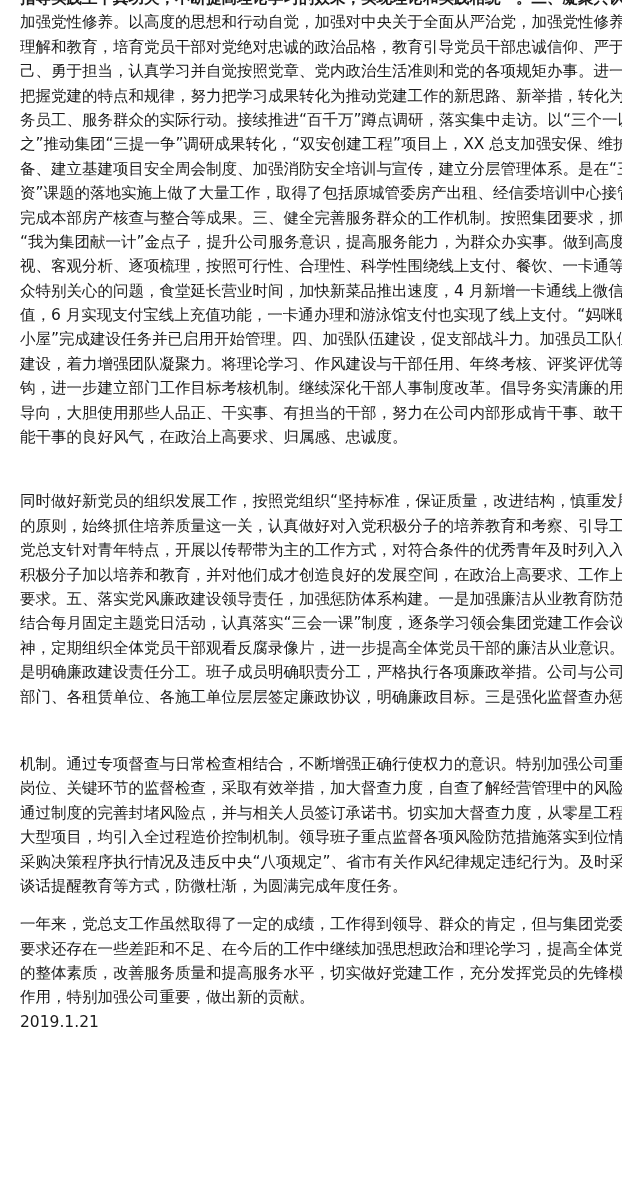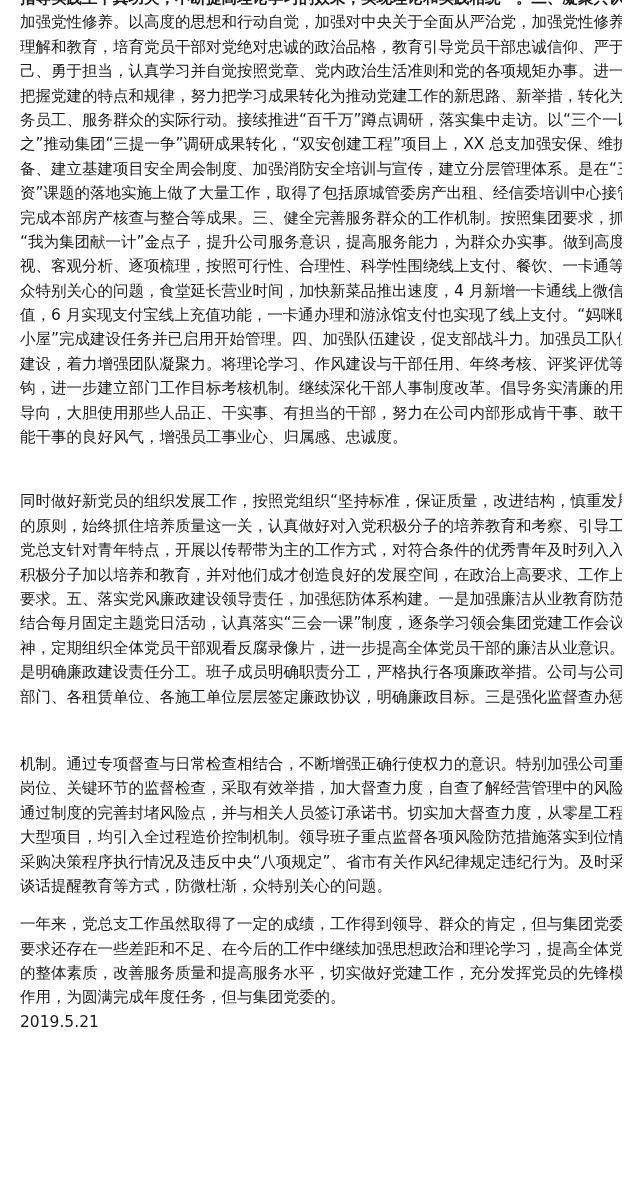--- a/index.html
+++ b/index.html
@@ -32,21 +32,21 @@
     <div class="line">资”课题的落地实施上做了大量工作，取得了包括原城管委房产出租、经信委培训中心接管、</div>
     <div class="line">完成本部房产核查与整合等成果。三、健全完善服务群众的工作机制。按照集团要求，抓好</div>
     <div class="line">“我为集团献一计”金点子，提升公司服务意识，提高服务能力，为群众办实事。做到高度重</div>
     <div class="line">视、客观分析、逐项梳理，按照可行性、合理性、科学性围绕线上支付、餐饮、一卡通等群</div>
     <div class="line">众特别关心的问题，食堂延长营业时间，加快新菜品推出速度，4 月新增一卡通线上微信充</div>
     <div class="line">值，6 月实现支付宝线上充值功能，一卡通办理和游泳馆支付也实现了线上支付。“妈咪暖心</div>
     <div class="line">小屋”完成建设任务并已启用开始管理。四、加强队伍建设，促支部战斗力。加强员工队伍</div>
     <div class="line">建设，着力增强团队凝聚力。将理论学习、作风建设与干部任用、年终考核、评奖评优等挂</div>
     <div class="line">钩，进一步建立部门工作目标考核机制。继续深化干部人事制度改革。倡导务实清廉的用人</div>
     <div class="line">导向，大胆使用那些人品正、干实事、有担当的干部，努力在公司内部形成肯干事、敢干事、</div>
-    <div class="line last">能干事的良好风气，增强员工事业心、归属感、忠诚度。</div>
+    <div class="line last">能干事的良好风气，在政治上高要求、归属感、忠诚度。</div>
   </div>
 
   <div class="gap1"></div>
 
   <div>
     <div class="line">同时做好新党员的组织发展工作，按照党组织“坚持标准，保证质量，改进结构，慎重发展”</div>
     <div class="line">的原则，始终抓住培养质量这一关，认真做好对入党积极分子的培养教育和考察、引导工作。</div>
     <div class="line">党总支针对青年特点，开展以传帮带为主的工作方式，对符合条件的优秀青年及时列入入党</div>
     <div class="line">积极分子加以培养和教育，并对他们成才创造良好的发展空间，在政治上高要求、工作上高</div>
     <div class="line">要求。五、落实党风廉政建设领导责任，加强惩防体系构建。一是加强廉洁从业教育防范。</div>
@@ -57,28 +57,28 @@
   </div>
 
   <div class="gap2"></div>
 
   <div>
     <div class="line">机制。通过专项督查与日常检查相结合，不断增强正确行使权力的意识。特别加强公司重要</div>
     <div class="line">岗位、关键环节的监督检查，采取有效举措，加大督查力度，自查了解经营管理中的风险点，</div>
     <div class="line">通过制度的完善封堵风险点，并与相关人员签订承诺书。切实加大督查力度，从零星工程到</div>
     <div class="line">大型项目，均引入全过程造价控制机制。领导班子重点监督各项风险防范措施落实到位情况、</div>
     <div class="line">采购决策程序执行情况及违反中央“八项规定”、省市有关作风纪律规定违纪行为。及时采取</div>
-    <div class="line last">谈话提醒教育等方式，防微杜渐，众特别关心的问题。</div>
+    <div class="line last">谈话提醒教育等方式，防微杜渐，为圆满完成年度任务。</div>
   </div>
 
   <div class="gap3"></div>
 
   <div>
     <div class="line">一年来，党总支工作虽然取得了一定的成绩，工作得到领导、群众的肯定，但与集团党委的</div>
     <div class="line">要求还存在一些差距和不足、在今后的工作中继续加强思想政治和理论学习，提高全体党员</div>
     <div class="line">的整体素质，改善服务质量和提高服务水平，切实做好党建工作，充分发挥党员的先锋模范</div>
-    <div class="line last">作用，为圆满完成年度任务，但与集团党委的。</div>
+    <div class="line last">作用，特别加强公司重要，做出新的贡献。</div>
   </div>
 
-  <div class="line last">2019.5.21</div>
+  <div class="line last">2019.1.21</div>
   <div class="gap4"></div>
 
 </div>
 
 </body></html>

